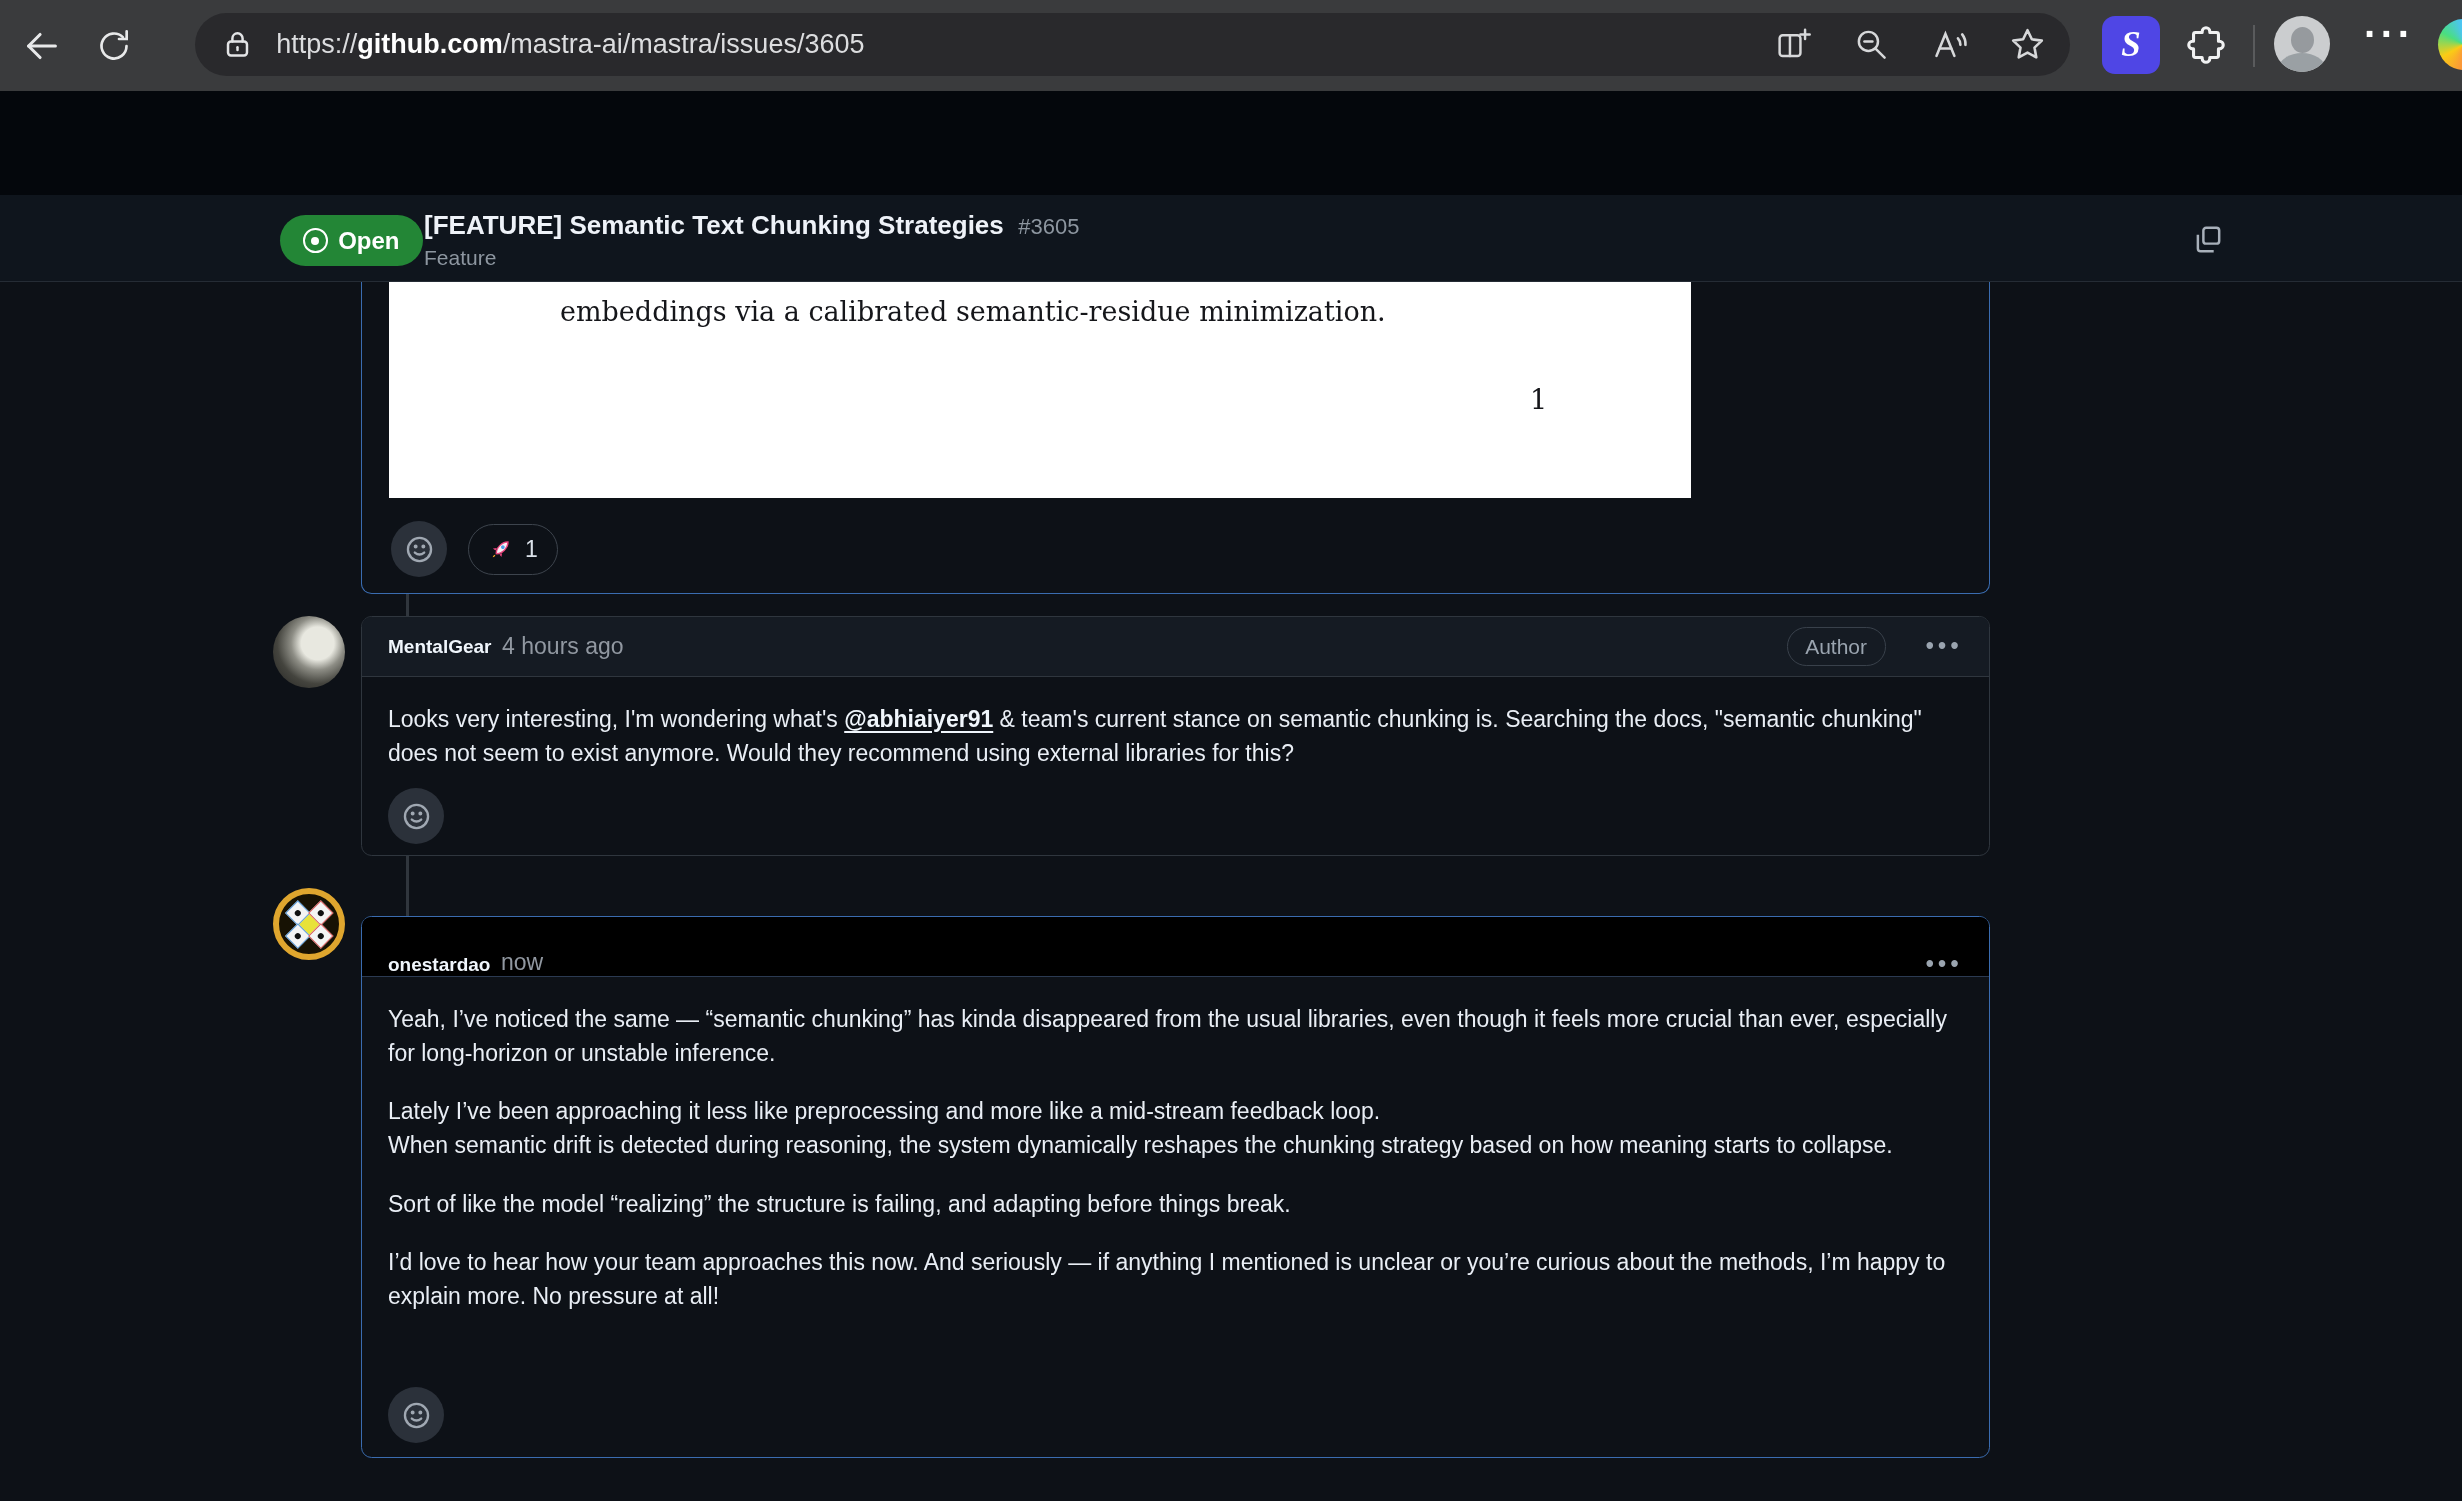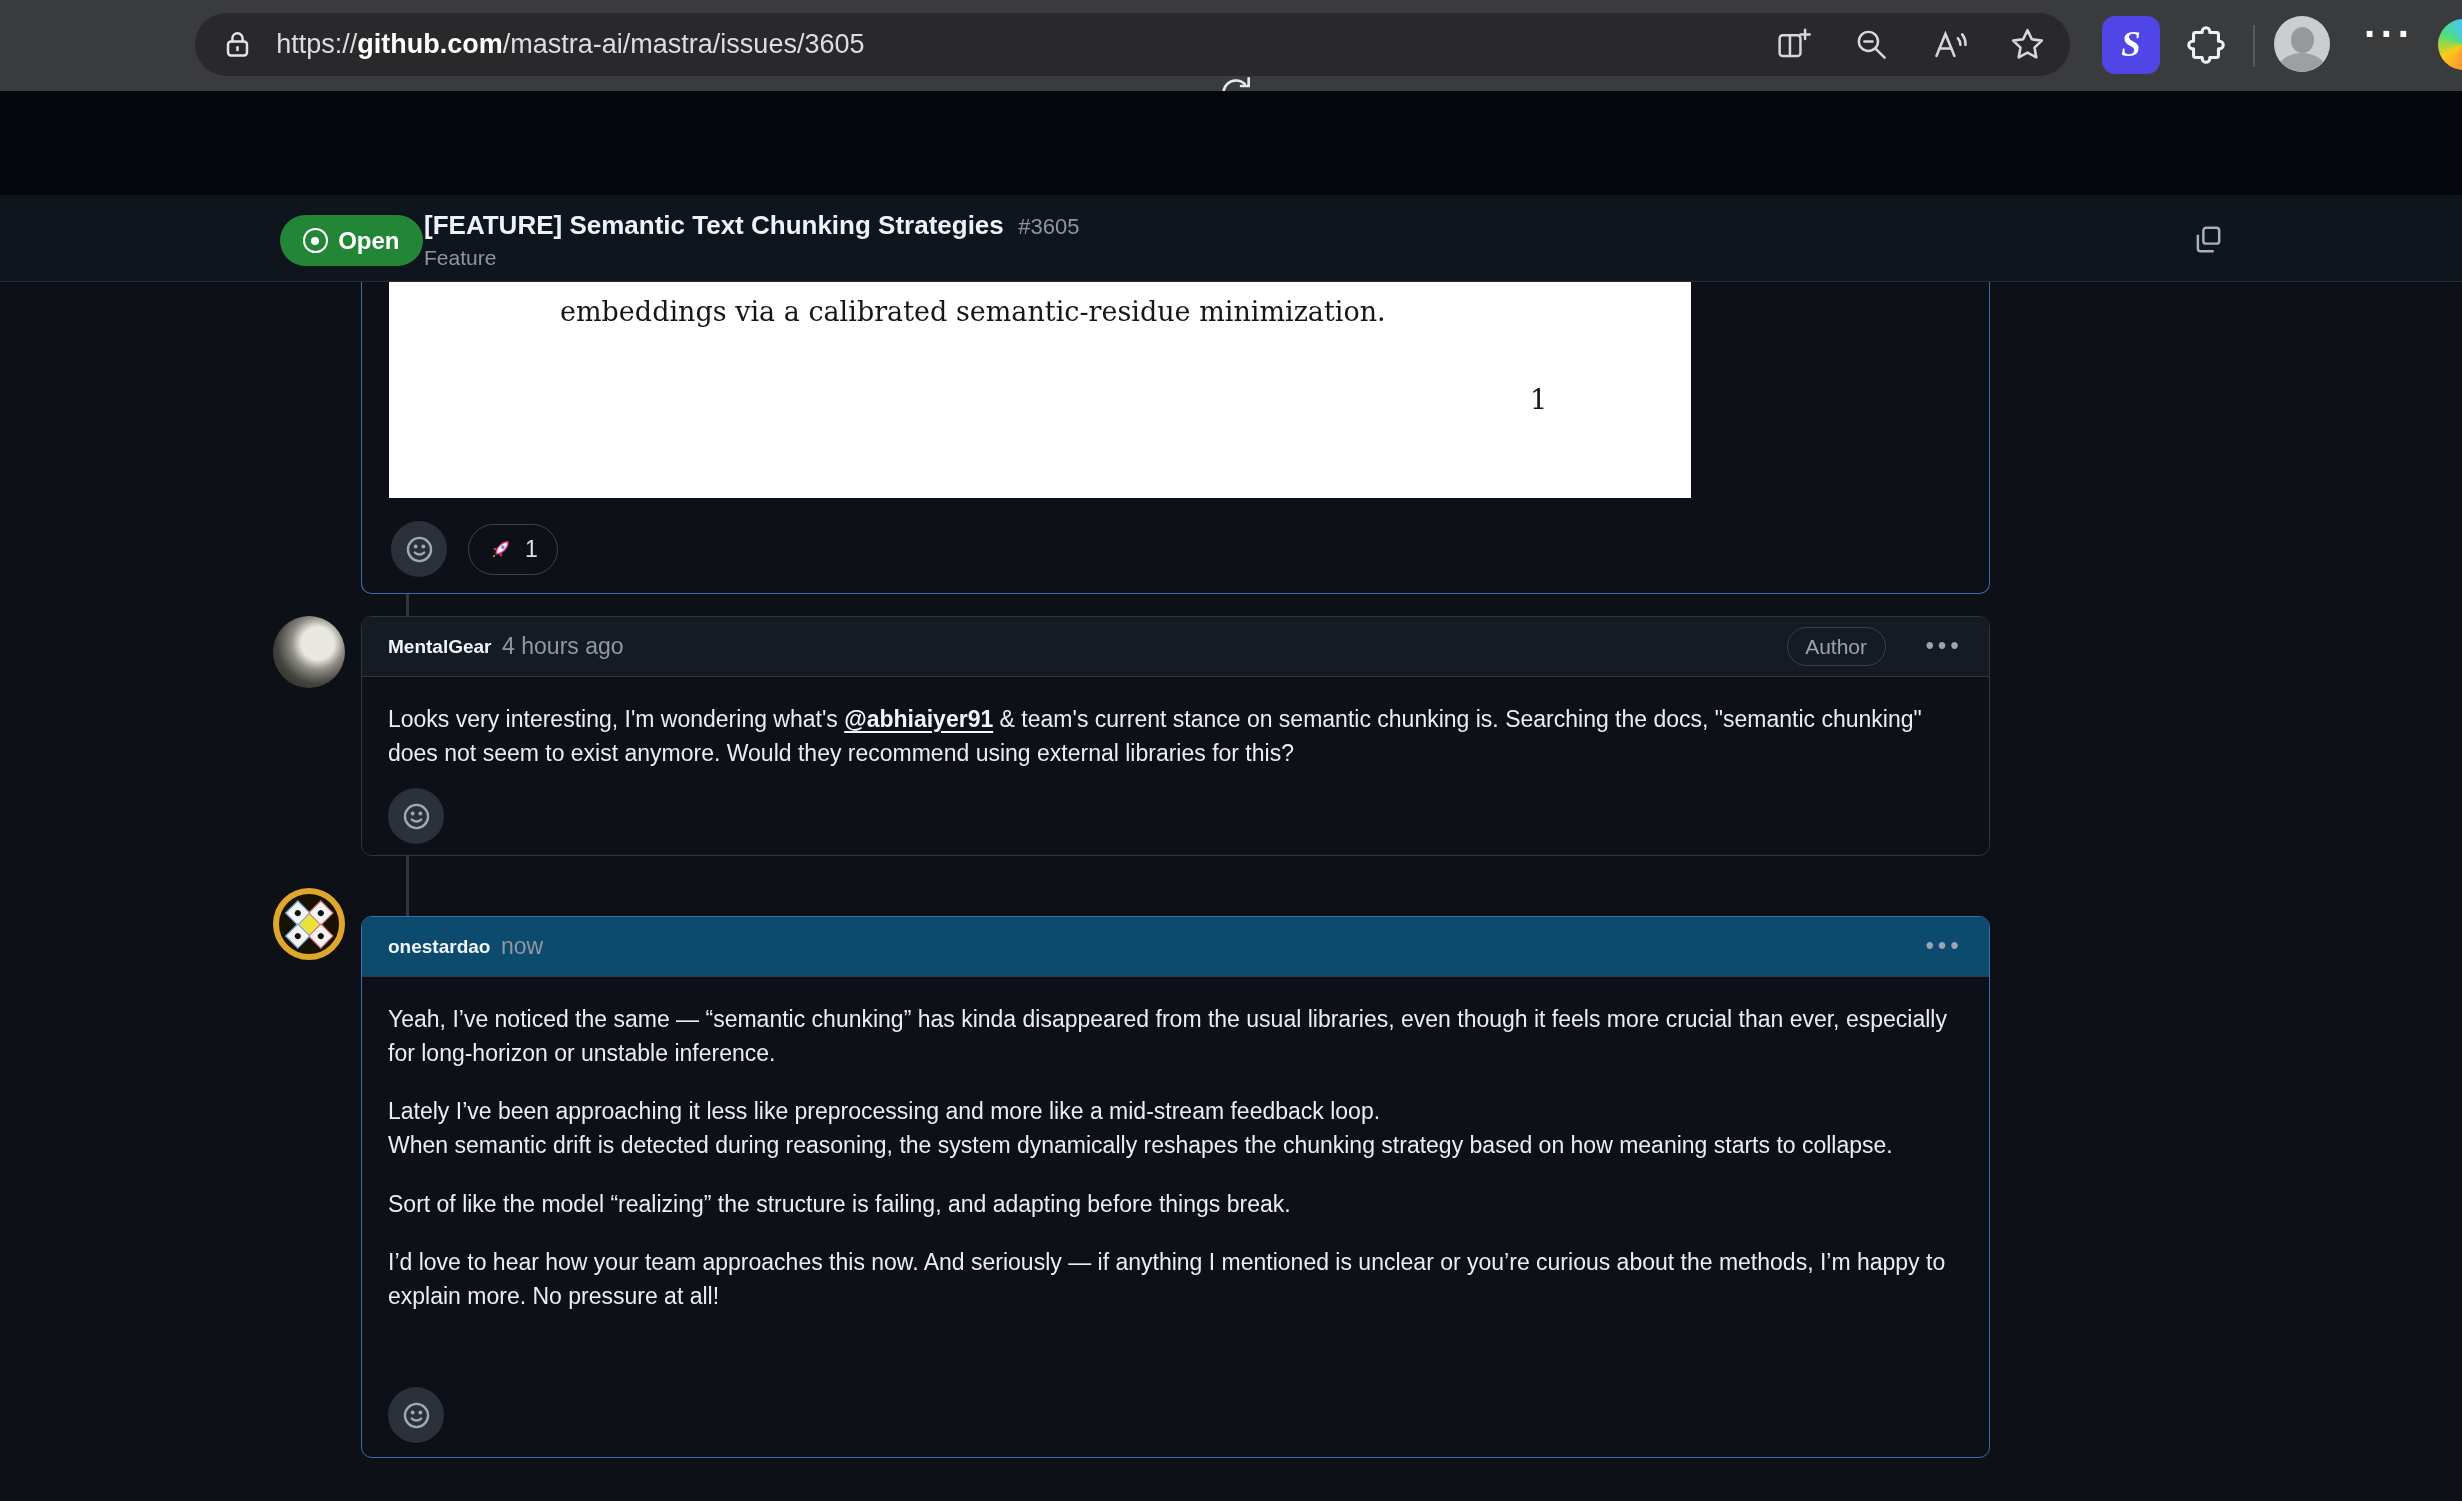--- a/index.html
+++ b/index.html
@@ -2,21 +2,21 @@
 <html style="font-size:14px"><head>
 <meta charset="utf-8">
 <style>
   * { margin:0; padding:0; box-sizing:border-box; }
   html,body { width:2462px; height:1501px; overflow:hidden; background:#0d1117;
               font-family:"Liberation Sans", sans-serif; }
   #app { position:relative; width:2462px; height:1501px; overflow:hidden; background:#0d1117; }
 
   
   .browser-bar { position:absolute; left:0; top:0; width:2462px; height:91px;
-                 background:#3a3b3d; display:flex; align-items:center;flex-direction:column; }
+                 background:#3a3b3d; display:flex; align-items:center; }
   .nav-btn { color:#e8e9ea; width:62px; height:62px; display:flex; align-items:center;
              justify-content:center; margin-left:10.6px; flex:0 0 auto; }
   .nav-btn svg { display:block; }
   .url-pill { position:absolute; left:195px; top:13px; width:1875px; height:63px;
               background:#29292c; border-radius:32px; display:flex; align-items:center;
               padding:0 23px; }
   .url-text { font-size:27px; color:#dcdddf; margin-left:19.3px; white-space:nowrap;
               overflow:hidden; flex:1; }
   .url-text .host { color:#ffffff; font-weight:700; }
   .pill-icons { display:flex; align-items:center; gap:39px; margin-left:17.6px; }
@@ -100,21 +100,21 @@
   .gold-ring .d2 { left:33px; top:9.7px; border:1.8px solid #d95b5b; }
   .gold-ring .d3 { left:9.7px; top:33px; border:1.8px solid #5b9bd9; }
   .gold-ring .d4 { left:33px; top:33px; border:1.8px solid #d95b5b; }
 
   .comment-box { border:1.8px solid #2f363e; border-radius:10.6px; }
   .comment-box.highlighted { border-color:#3a6cb0; }
   .mg-box { top:616px; height:240px; }
   .os-box { top:916px; height:542px; }
   .comment-head { height:60px; display:flex; align-items:center; padding:0 26px;
                   border-radius:8.8px 8.8px 0 0; border-bottom:1.8px solid #2f363e; background:#151b23; }
-  .os-box .comment-head { background:#0c4a6e; border-bottom-color:#2b3a52; }
+  .os-box .comment-head { background:#000000; border-bottom-color:#2b3a52;align-items:flex-end; }
   .c-user { color:#f0f6fc; font-size:19px; font-weight:700; }
   .c-time { color:#9198a1; font-size:23px; margin-left:10.6px; }
   .head-right { margin-left:auto; display:flex; align-items:center; gap:40px; }
   .author-pill { height:39px; border:1.8px solid #39414b; border-radius:19.3px; color:#9aa4af;
                  font-size:21px; display:flex; align-items:center; padding:0 17.6px; }
   .kebab { color:#9aa4af; font-size:23px; letter-spacing:4.4px; font-weight:700; line-height:1; }
   .comment-body { padding:24.6px 35px 0 26px; color:#e9eef5; font-size:23px; line-height:34px; }
   .comment-body p { margin-bottom:24.6px; white-space:pre-line; }
   .mention-link { color:#f0f6fc; font-weight:700; text-decoration:underline; text-underline-offset:4.4px; }
   .body-smiley { position:absolute; left:26px; }

